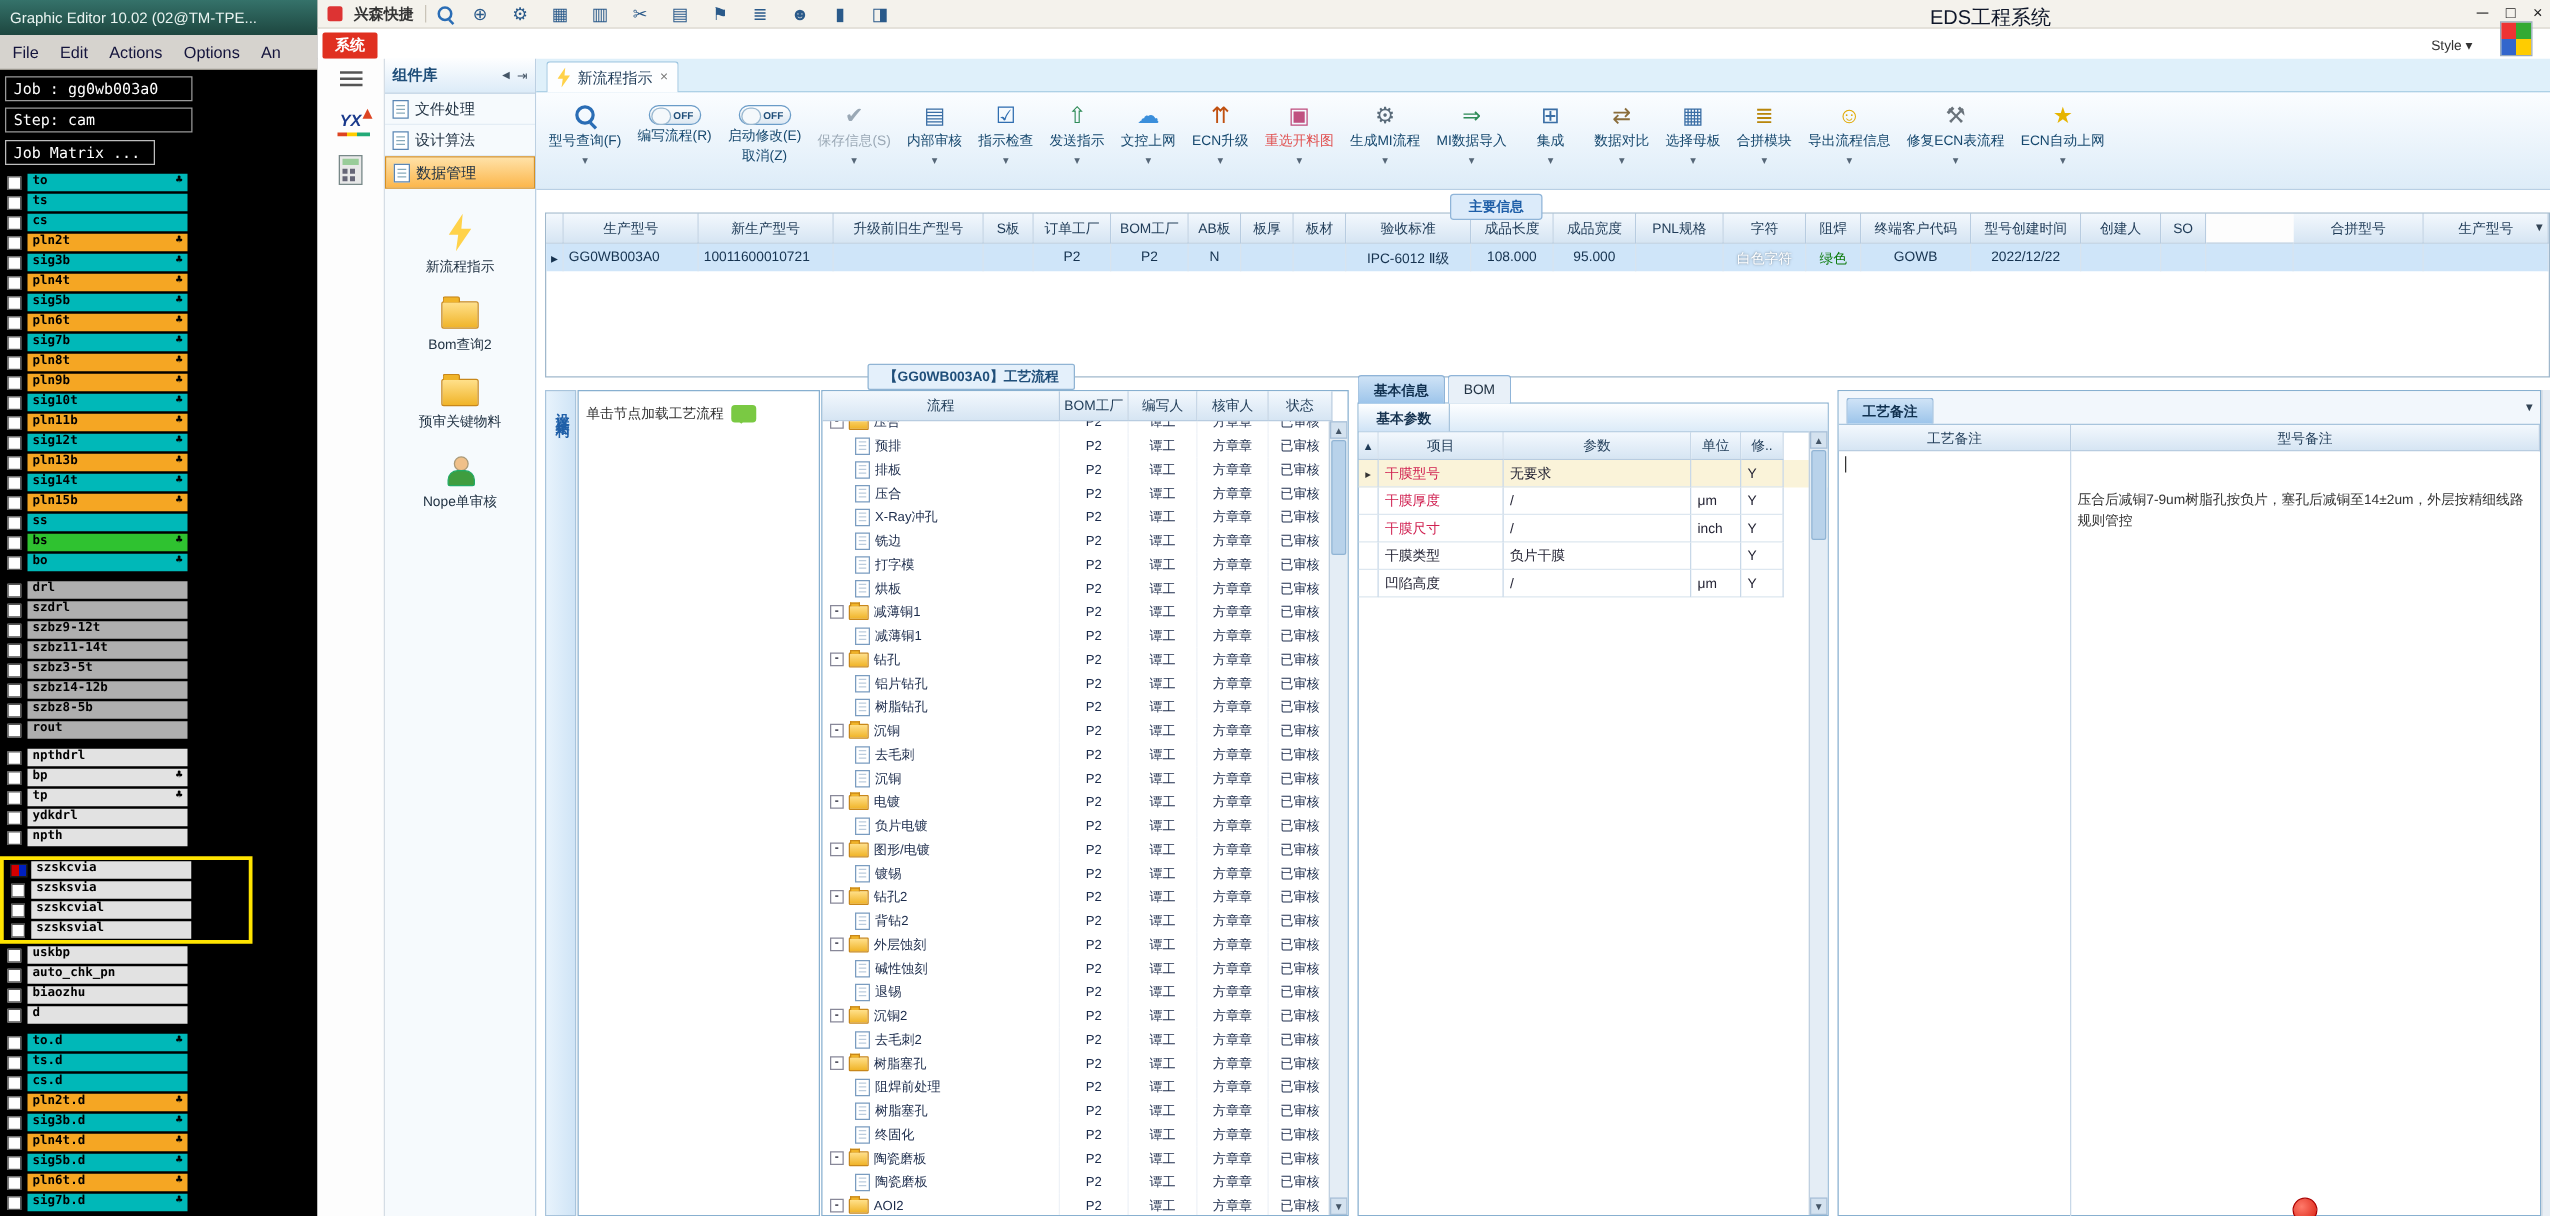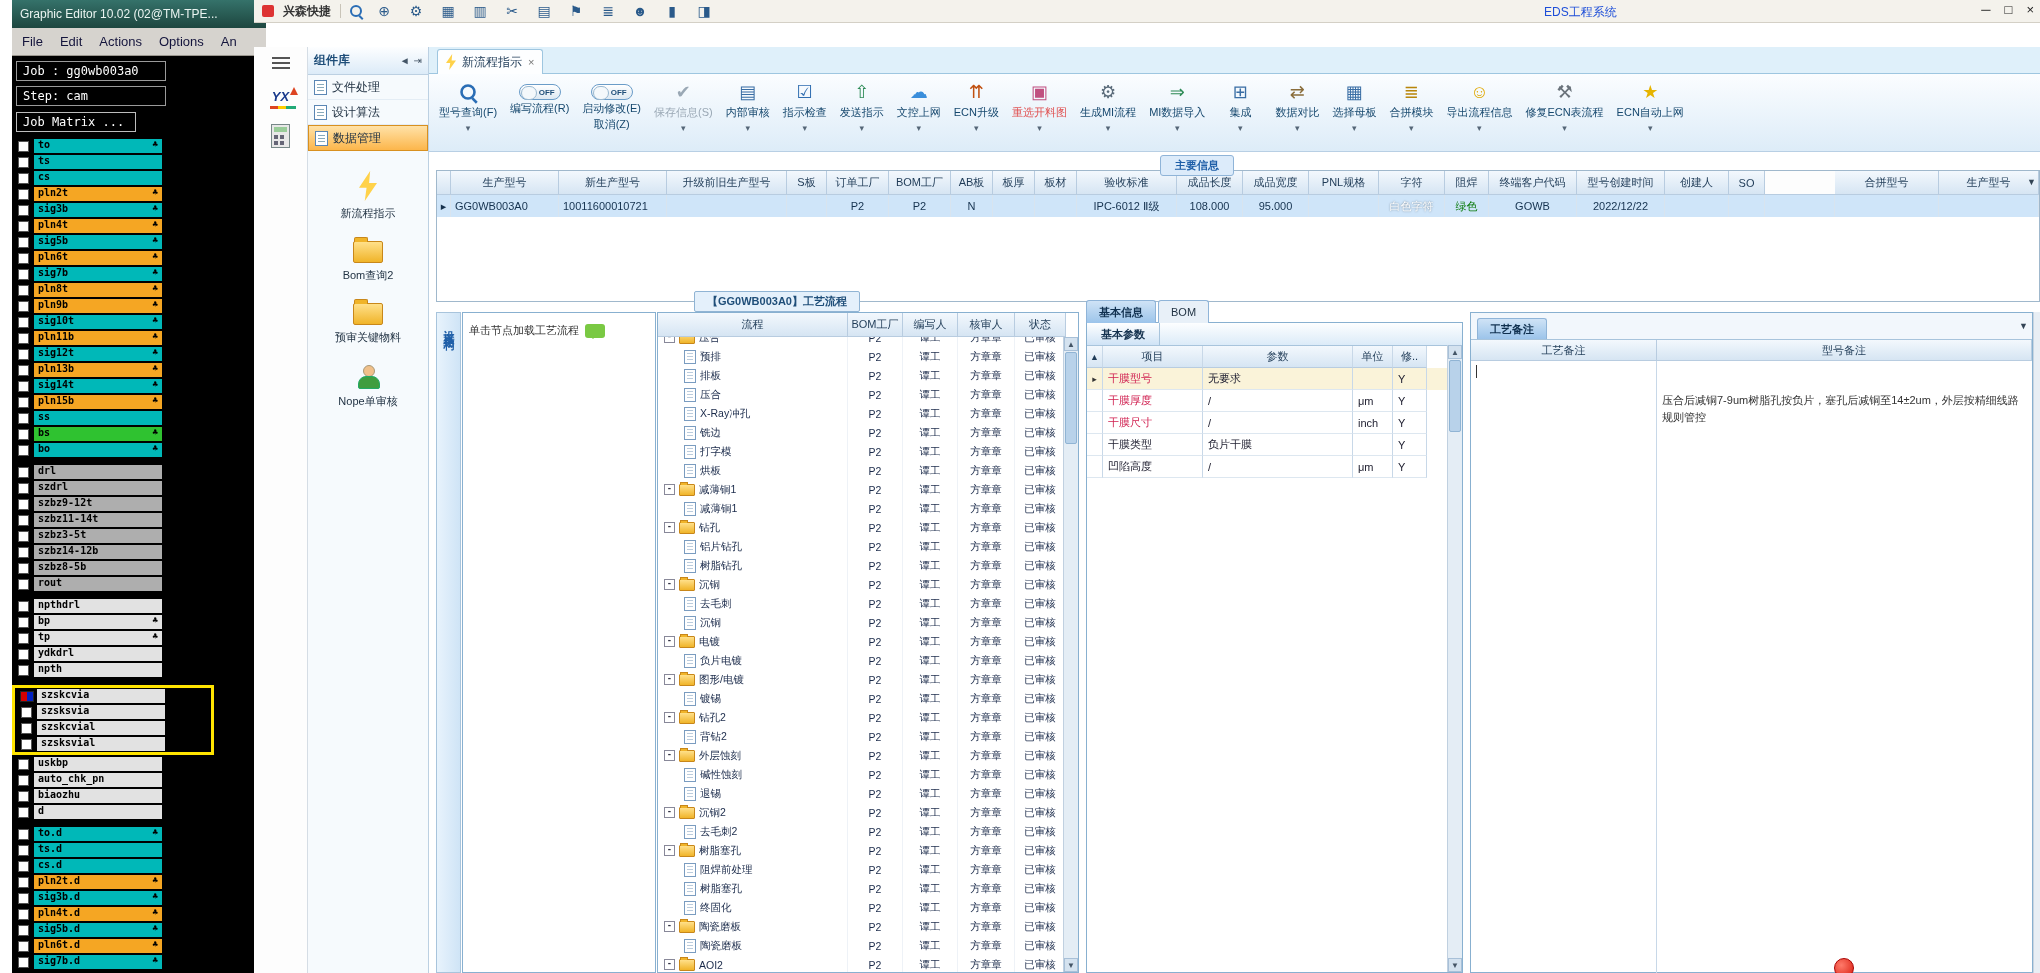--- a/index.html
+++ b/index.html
@@ -1,19 +1,19 @@
 <!DOCTYPE html>
 <html><head>
 <meta charset="utf-8">
 <style>
   html,body{margin:0;padding:0;background:#888;}
   #root{position:relative;width:2040px;height:973px;background:#fff;overflow:hidden;
         font-family:"Liberation Sans",sans-serif;font-size:11px;color:#222;}
   
-  .cam{position:absolute;left:12px;top:0;width:254px;height:973px;background:#000;}
+  .cam{position:absolute;left:0;top:0;width:254px;height:973px;background:#000;}
   .cam-title{height:28px;background:linear-gradient(#35726a,#1d463f);color:#eaf4f1;font-size:12px;
              line-height:28px;padding:0 8px;white-space:nowrap;overflow:hidden;}
   .cam-menu{height:27px;background:#d6d3ce;border-bottom:1px solid #9a968e;display:flex;gap:17px;
             align-items:center;padding:0 10px;font-size:13px;color:#14143c;}
   .cam-menu span{cursor:default;}
   .jobbox{margin:5px 4px 0 4px;border:1px solid #9a9a9a;color:#fff;background:#000;
           font-family:"DejaVu Sans Mono",monospace;font-size:12px;padding:2px 6px;width:150px;box-sizing:border-box;}
   .matrixbox{margin:6px 4px 4px 4px;border:1px solid #bdbdbd;color:#fff;background:#000;
           font-family:"DejaVu Sans Mono",monospace;font-size:12px;padding:2px 6px;width:120px;box-sizing:border-box;}
   #layer-list{margin-top:6px;}
@@ -30,21 +30,21 @@
   .hl-group{border:3px solid #ffe400;width:196px;margin:1px 0;}
   
   .topbar{position:absolute;left:254px;top:0;width:1786px;height:23px;background:#f4f2ec;
           border-bottom:1px solid #d4d0c6;display:flex;align-items:center;gap:9px;padding:0 8px;box-sizing:border-box;}
   .qlaunch-badge{width:12px;height:12px;background:#d33;border-radius:2px;flex:none;}
   .qlaunch-label{font-size:12px;font-weight:bold;color:#333;}
   .qicon{font-size:14px;color:#2a5a8a;width:20px;text-align:center;flex:none;}
   .qsep{width:1px;height:14px;background:#c9c4b8;flex:none;}
   .mag{display:inline-block;width:8px;height:8px;border:2px solid #2a6db5;border-radius:50%;position:relative;}
   .mag::after{content:"";position:absolute;width:2px;height:5px;background:#2a6db5;left:8px;top:8px;transform:rotate(-45deg);}
-  .eds-title{position:absolute;left:1290px;top:4px;font-size:12px;color:#1d4ed8;}
+  .eds-title{position:absolute;left:1290px;top:4px;font-size:16px;color:#0f172a;}
   .winctl{position:absolute;right:6px;top:2px;display:flex;gap:14px;font-size:13px;color:#222;}
   .strip2{position:absolute;left:254px;top:23px;width:1786px;height:24px;background:#fff;}
   .sysbadge{position:absolute;left:4px;top:3px;background:#e03020;color:#fff;font-size:12px;font-weight:bold;
             padding:2px 10px;border-radius:2px;}
   .stylebox{position:absolute;right:62px;top:7px;font-size:11px;color:#333;}
   .palette{position:absolute;right:14px;top:-6px;width:24px;height:26px;border:1px solid #9ab;
            background:conic-gradient(#3a3 0 25%,#fc0 0 50%,#36c 0 75%,#e33 0);}
   
   .iconstrip{position:absolute;left:254px;top:47px;width:54px;height:926px;background:#fdfdfd;
              border-right:1px solid #d5dde5;display:flex;flex-direction:column;align-items:center;gap:20px;padding-top:10px;box-sizing:border-box;}
@@ -538,20 +538,25 @@
         <span class="qicon">▮</span>
         <span class="qicon">◨</span>
       </span>
     <span class="eds-title">EDS工程系统</span>
     <span class="winctl">
       <span>─</span>
       <span>□</span>
       <span>×</span>
     </span>
   </div>
+  <div class="strip2">
+    <span class="sysbadge">系统</span>
+    <span class="stylebox"><span>Style</span> ▾</span>
+    <span class="palette"></span>
+  </div>
 
   <div class="iconstrip">
     <span class="hb"></span>
     <span class="yx">YX</span>
     <span class="calc"></span>
   </div>
 
   <div class="comp">
     <div class="comp-h">
       <b>组件库</b>

